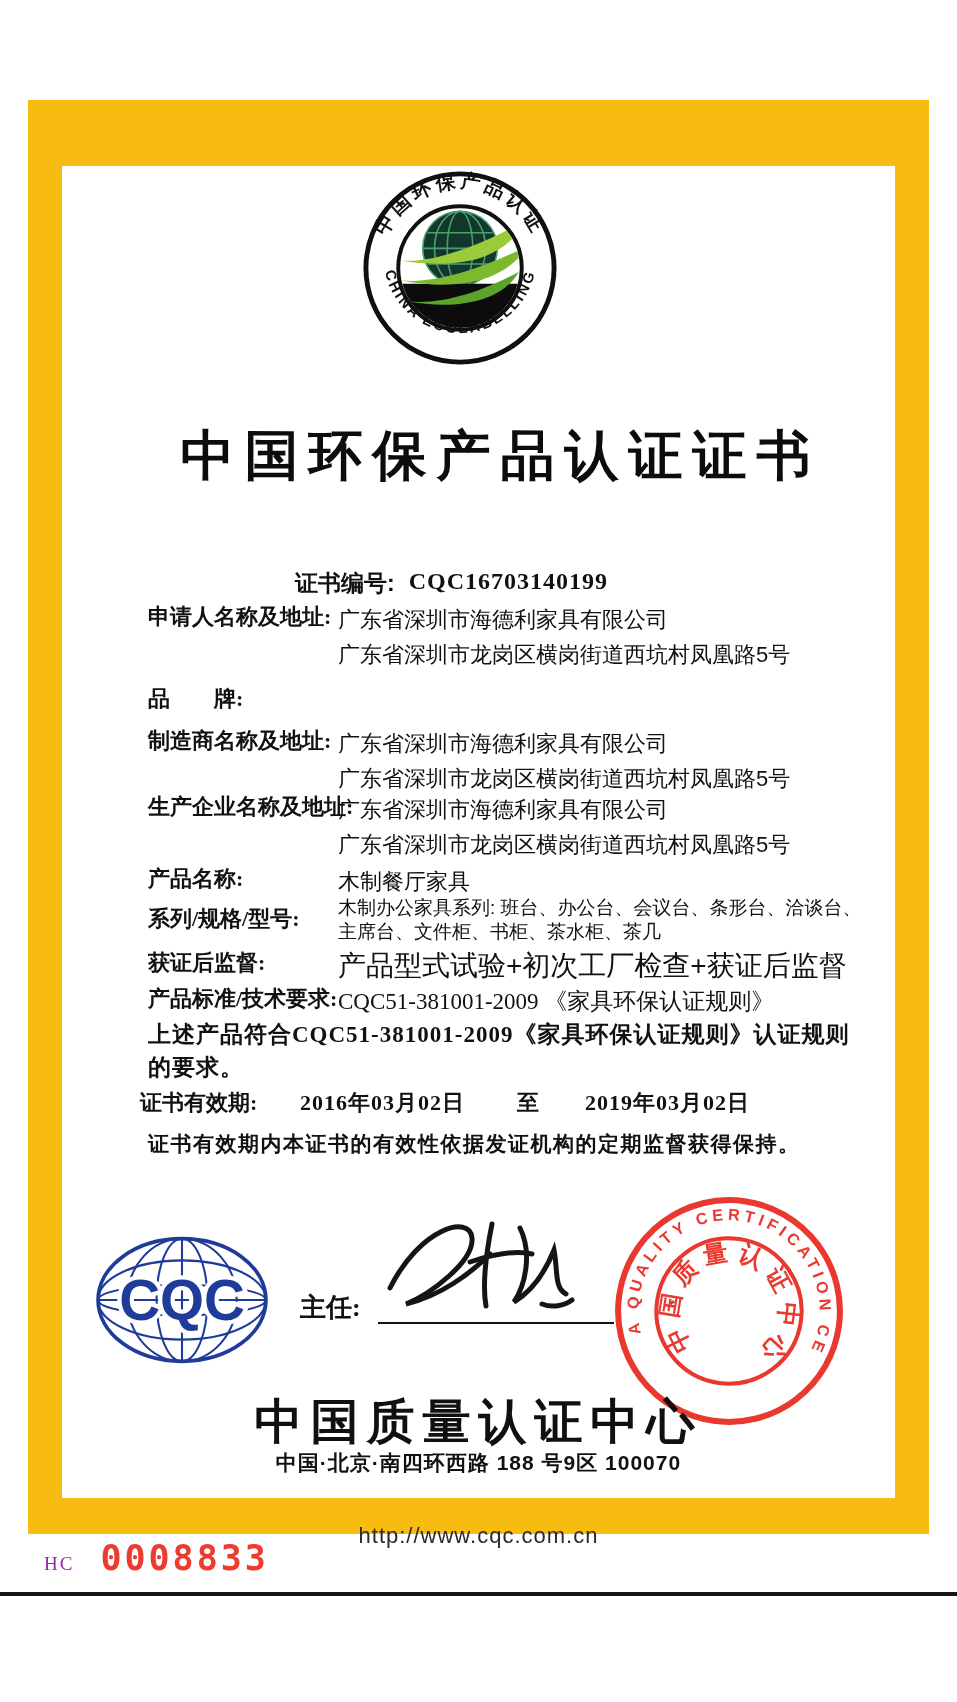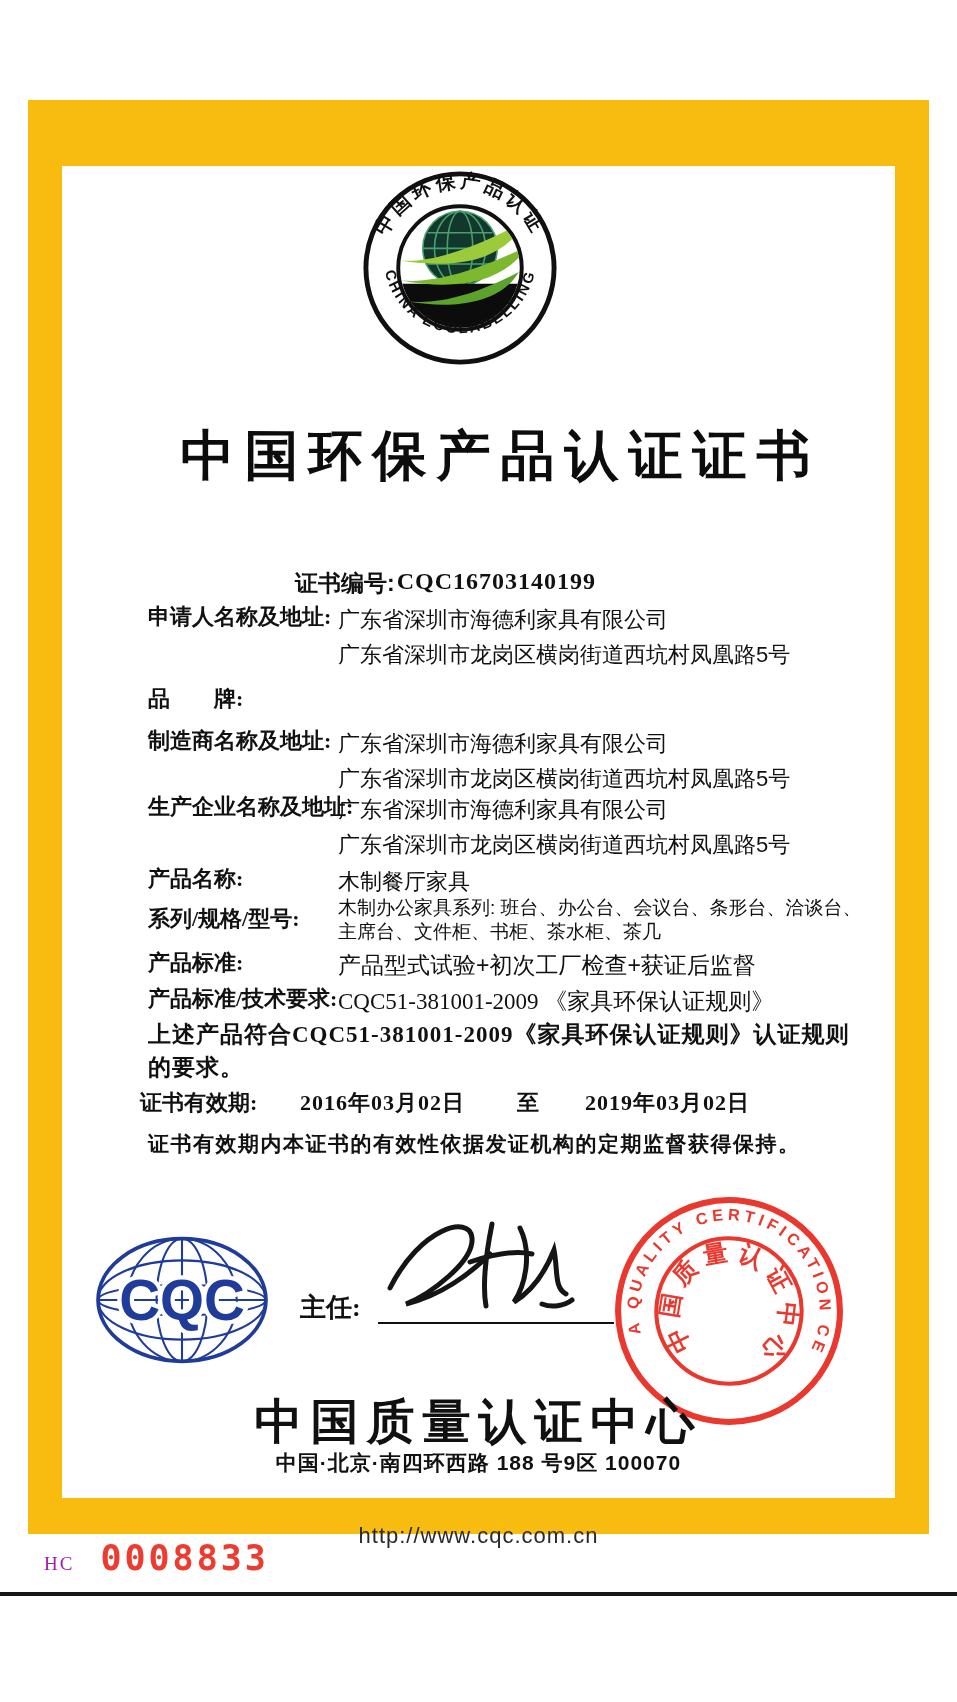--- a/index.html
+++ b/index.html
@@ -12,21 +12,21 @@
     position:absolute; left:28px; top:100px; width:901px; height:1434px;
     border-style:solid; border-color:#F8BB10;
     border-width:66px 34px 36px 34px; background:#fff;
   }
   .logo-wrap { position:absolute; left:362px; top:170px; width:196px; height:196px; }
   .cert-title {
     position:absolute; left:0; right:0; top:420px; text-align:center;
     font-size:54px; font-weight:bold; letter-spacing:10px; color:#0c0c0c;margin-left:44px;
   }
   .cert-no {
-    position:absolute; left:295px; top:568px; display:flex; gap:2px;
+    position:absolute; left:295px; top:568px; display:flex; gap:14px;
     font-size:23px; font-weight:600;
   }
   .cert-no .num { font-family:"Liberation Serif", serif; font-weight:bold; font-size:24px; letter-spacing:1px; }
   .row { position:absolute; left:148px; width:724px; display:flex; }
   .flabel { flex:none; width:190px; font-size:22px; font-weight:600; white-space:nowrap;
             font-family:"Liberation Serif", serif; }
   .fvalue { flex:1; font-size:22px; }
   .vline { line-height:35px; }
   .small-val { font-size:19px; line-height:24px; }
   .para {
@@ -148,23 +148,23 @@
       <div class="vline">木制餐厅家具</div>
     </div>
   </div>
 
   <div class="row" style="top:896px">
     <div class="flabel" style="padding-top:8px">系列/规格/型号:</div>
     <div class="fvalue small-val" style="max-width:532px">木制办公家具系列: 班台、办公台、会议台、条形台、洽谈台、主席台、文件柜、书柜、茶水柜、茶几</div>
   </div>
 
   <div class="row" style="top:948px">
-    <div class="flabel">产品标准:</div>
-    <div class="fvalue">
-      <div class="vline" style="font-size:23px">产品型式试验+初次工厂检查+获证后监督</div>
+    <div class="flabel">获证后监督:</div>
+    <div class="fvalue">
+      <div class="vline" style="font-size:28px">产品型式试验+初次工厂检查+获证后监督</div>
     </div>
   </div>
 
   <div class="row" style="top:984px">
     <div class="flabel">产品标准/技术要求:</div>
     <div class="fvalue">
       <div class="vline" style="font-size:23px;font-family:'Liberation Serif',serif">CQC51-381001-2009 《家具环保认证规则》</div>
     </div>
   </div>
 

